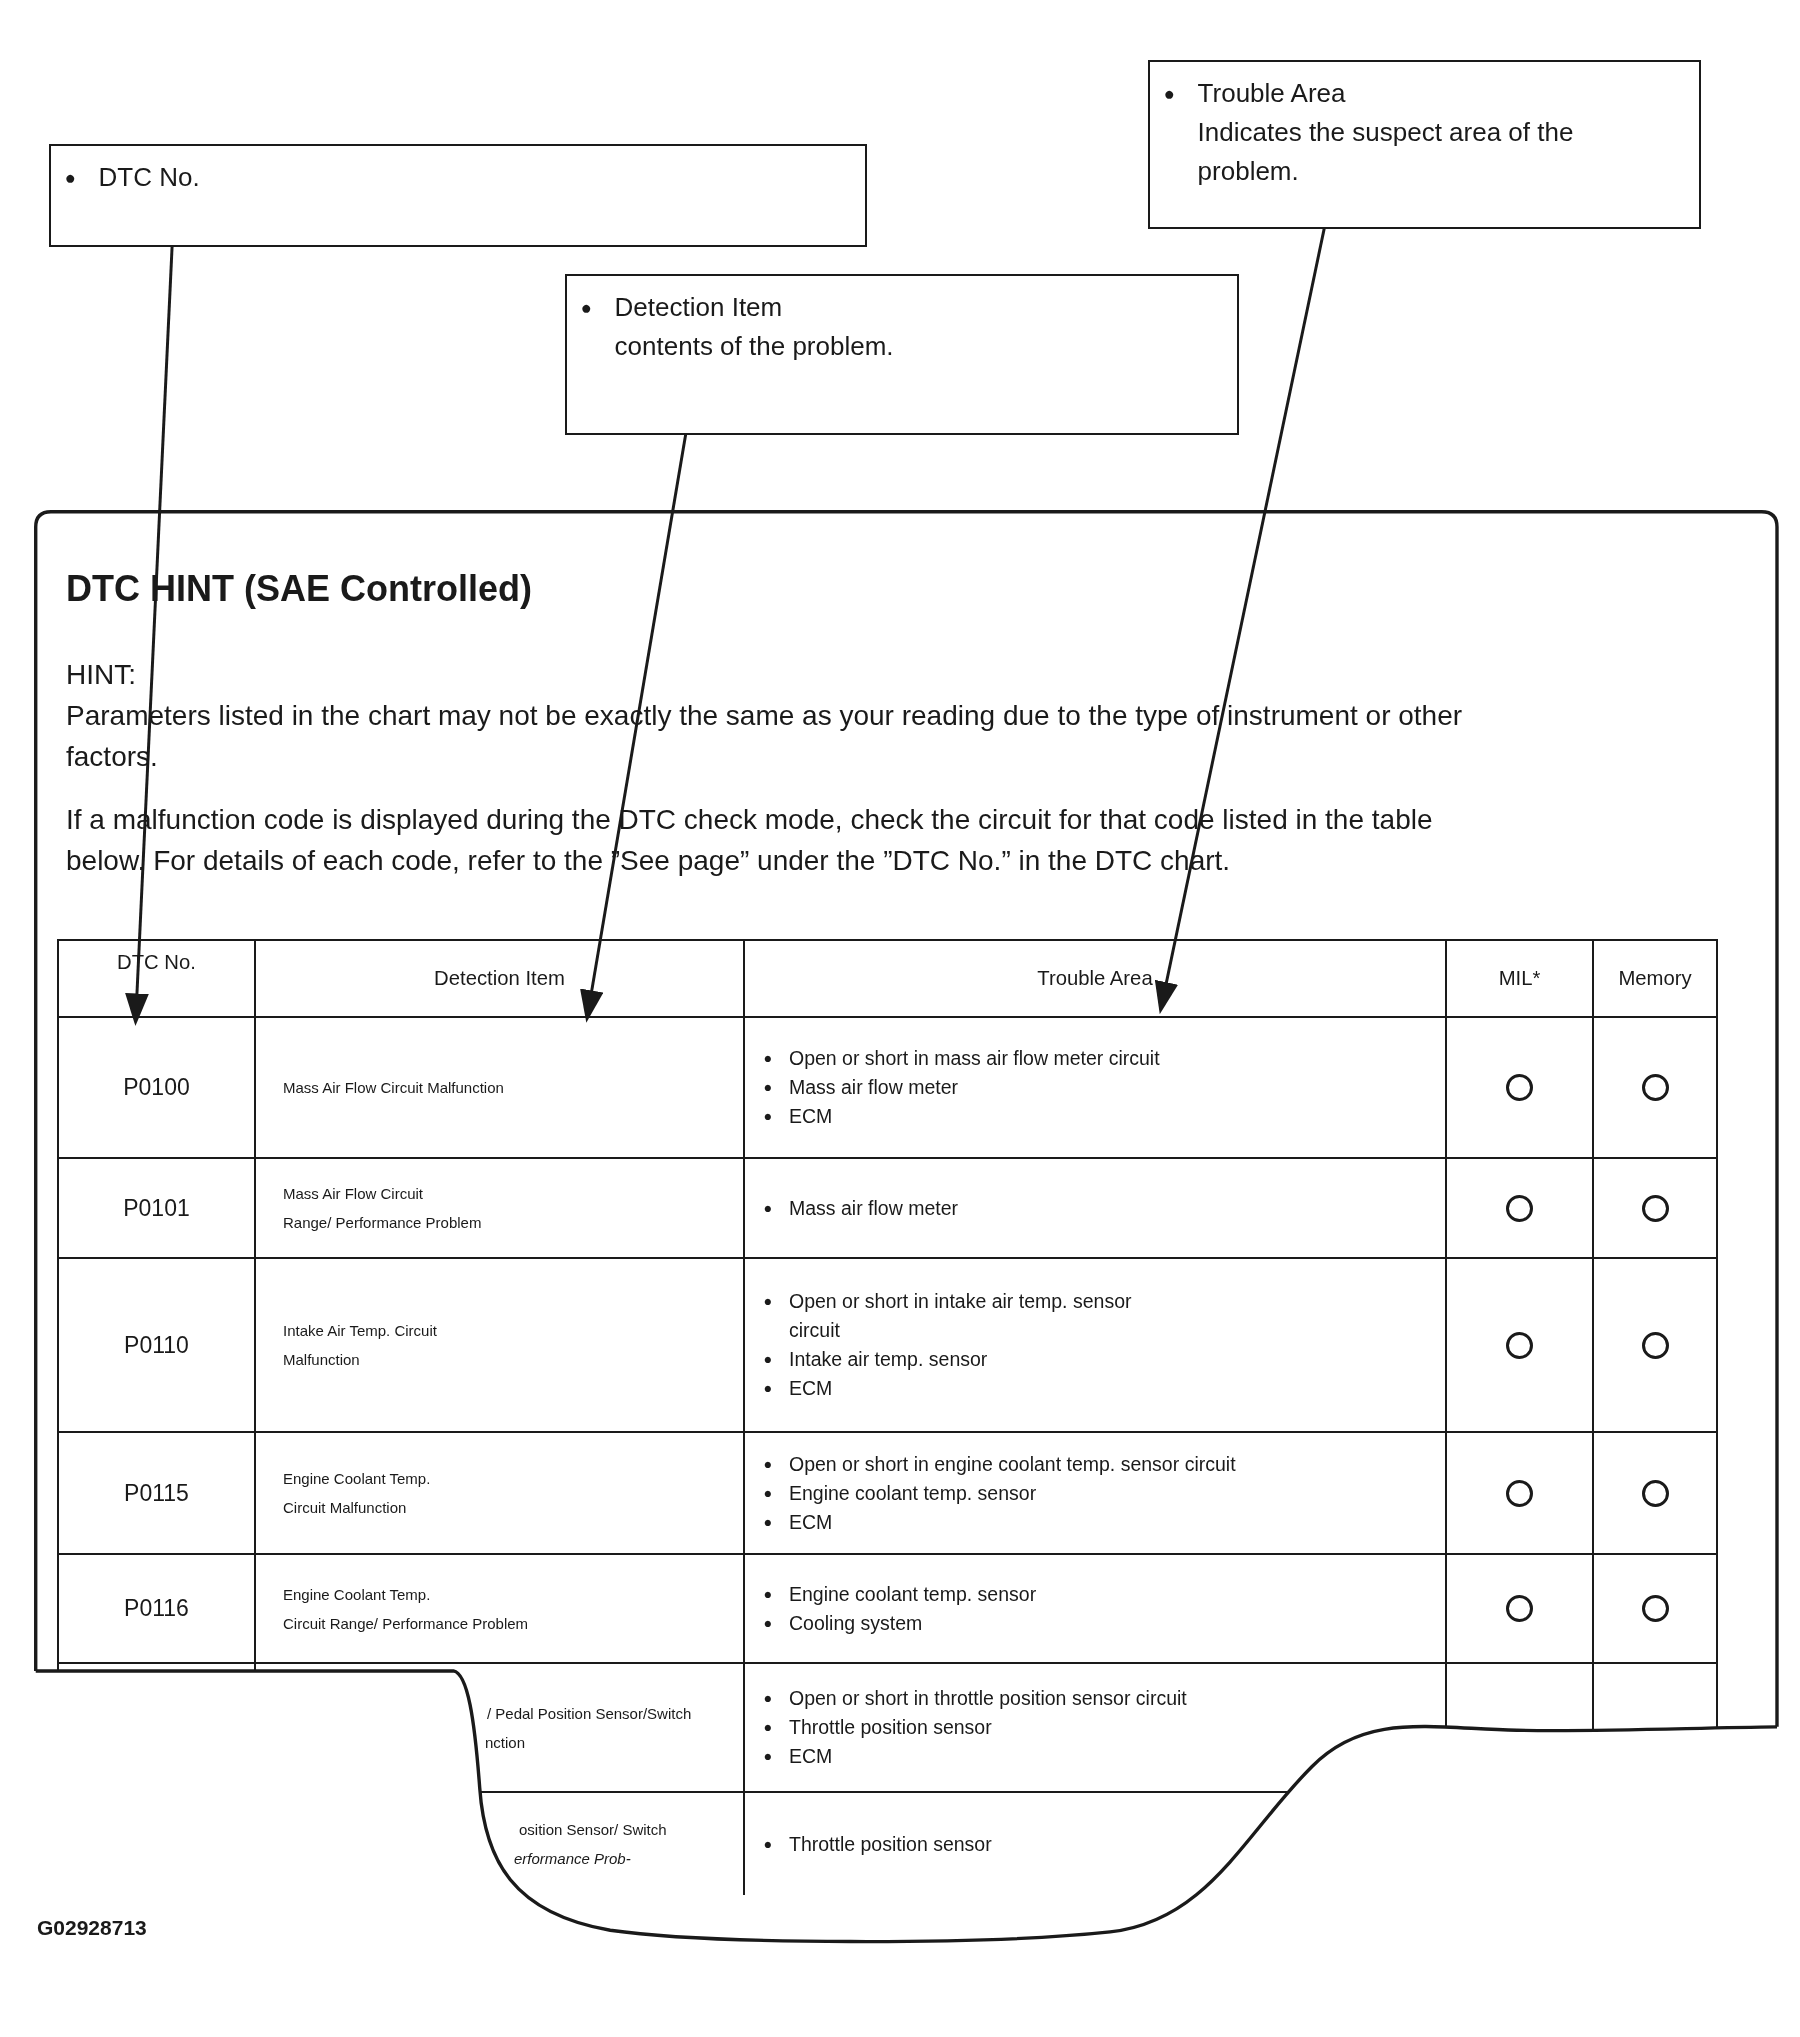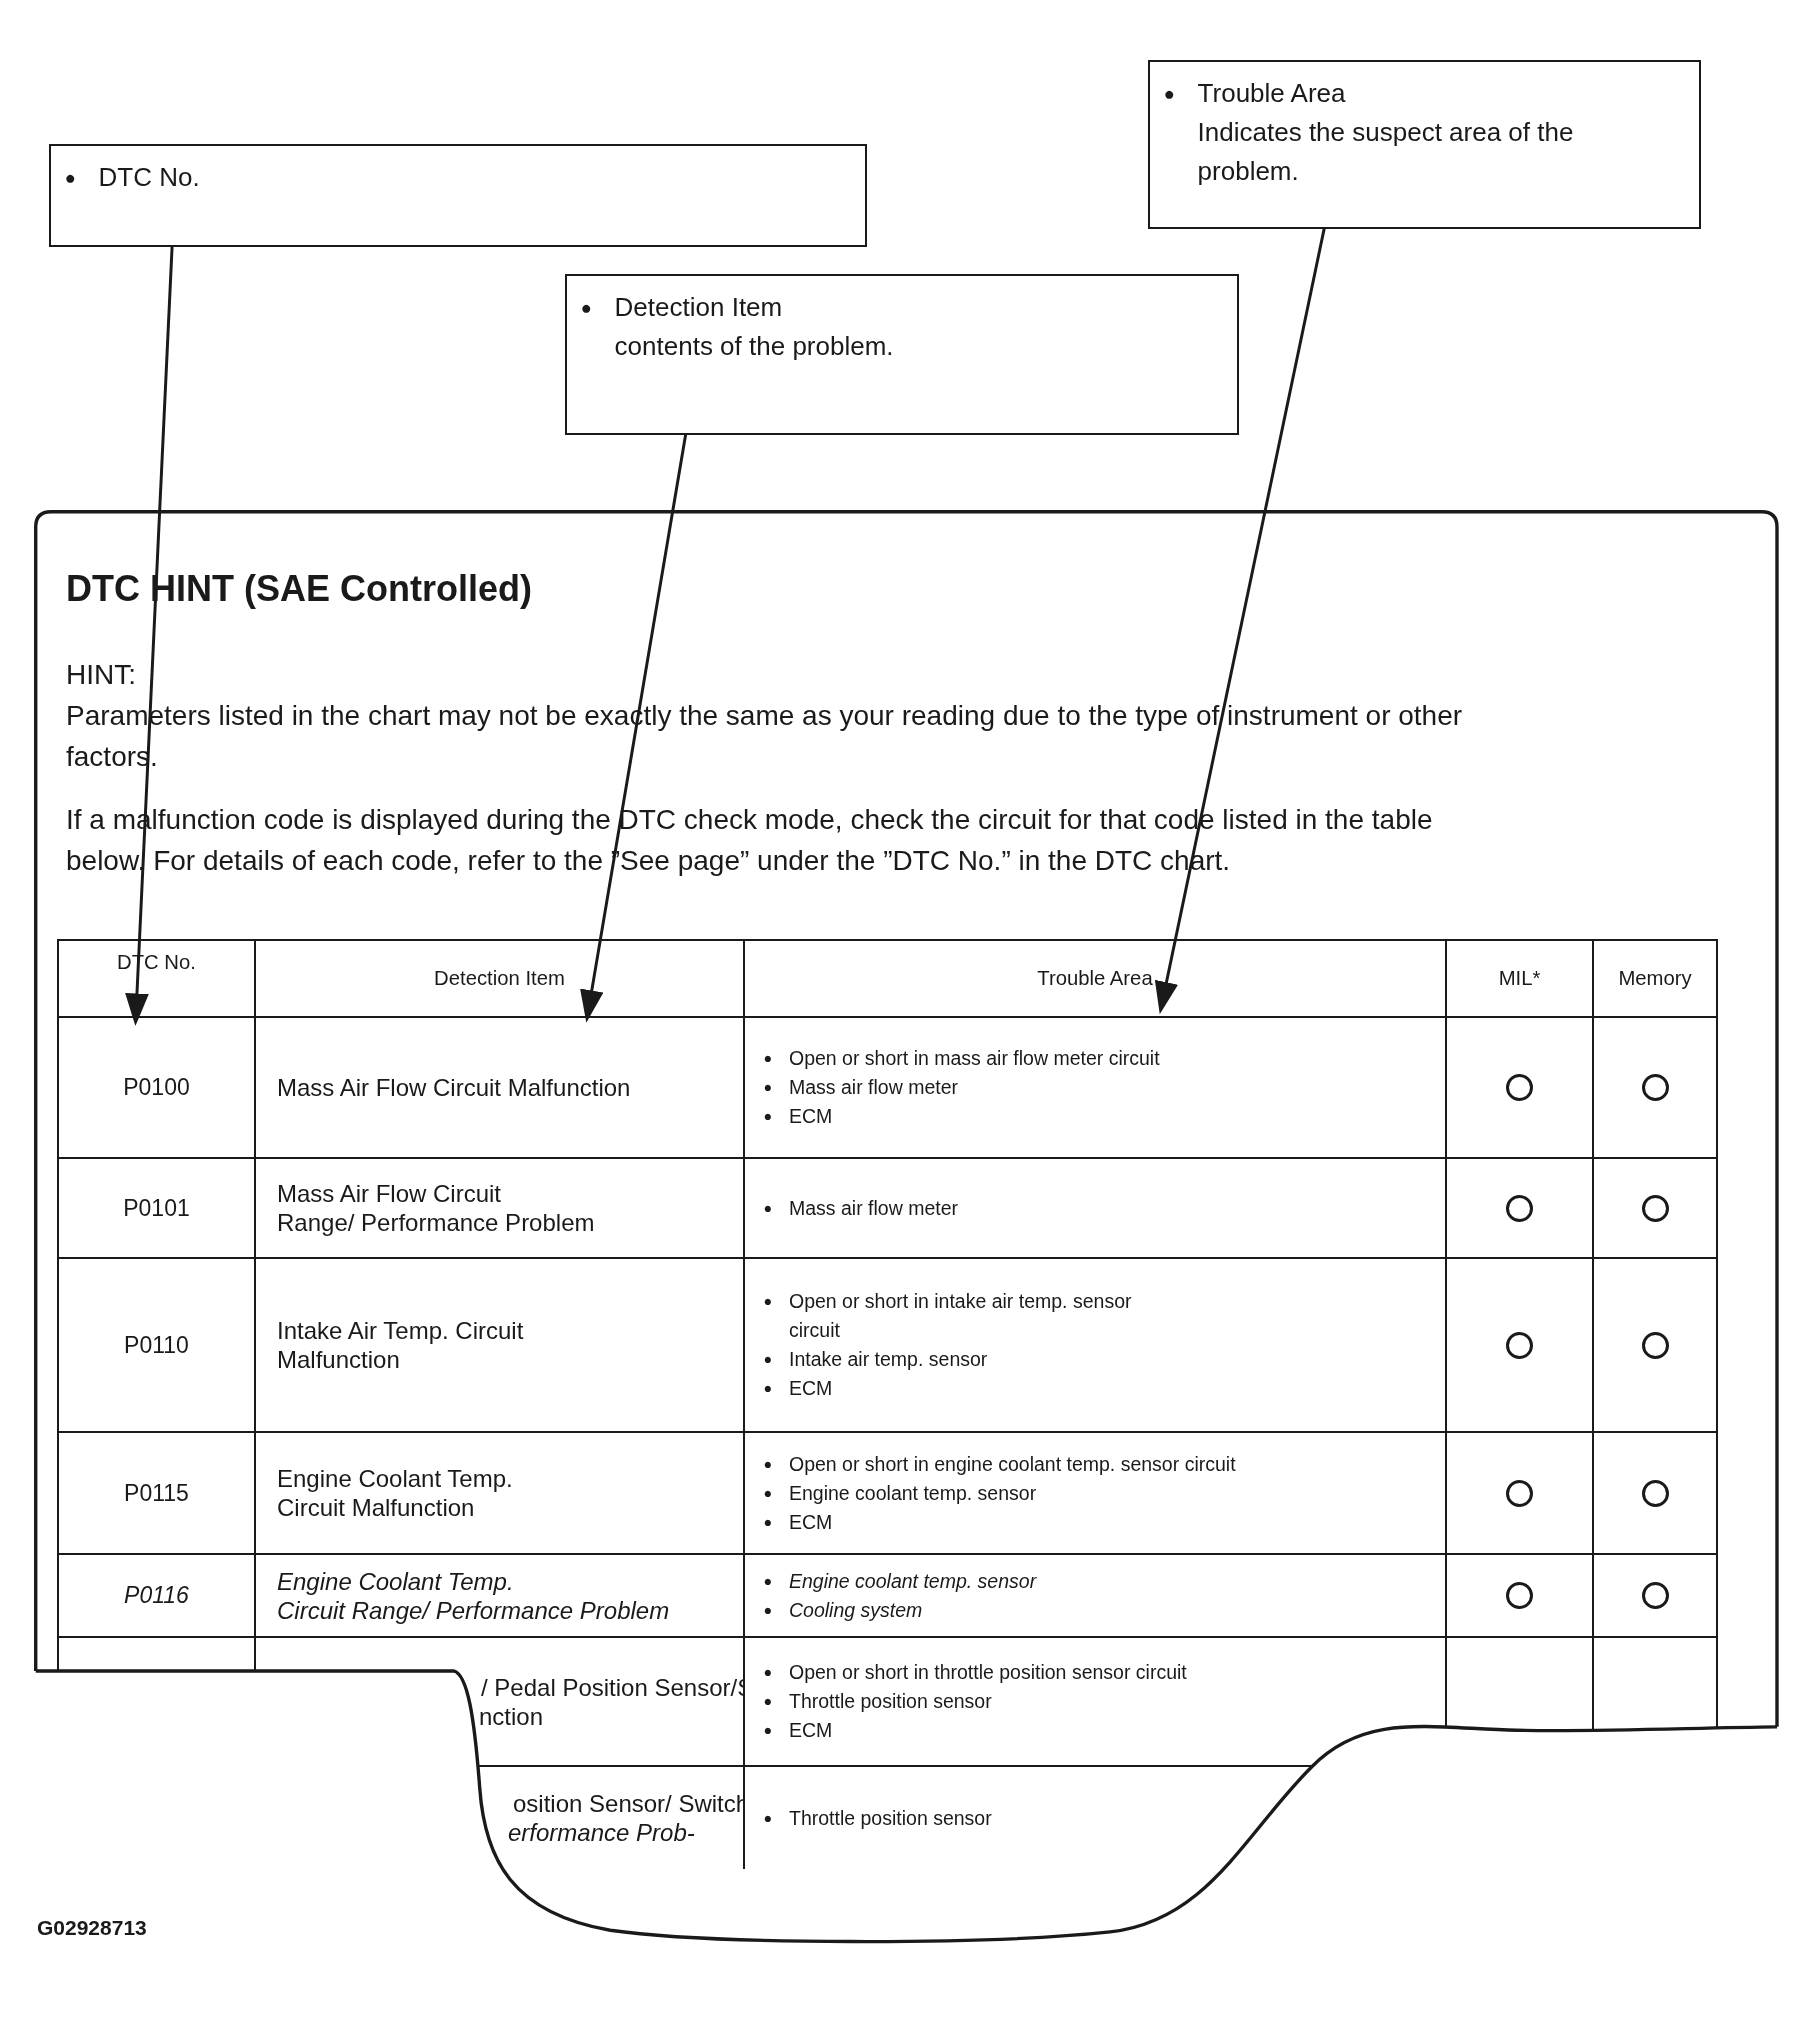--- a/index.html
+++ b/index.html
@@ -22,21 +22,21 @@
   
   .dtc-table { position:absolute; left:57px; top:939px; width:1659px; z-index:10;
                border-collapse:collapse; table-layout:fixed; }
   .dtc-table th, .dtc-table td { border:2.5px solid #1a1a1a; padding:0; vertical-align:middle; }
   .dtc-table thead tr { height:77px; }
   .dtc-table th { font-weight:normal; font-size:20.3px; text-align:center; }
   .dtc-table th.th-dtc { vertical-align:top; padding-top:10.2px; }
   .dtc-table tbody tr:last-child td { border-bottom:none; }
   td.dtc-cell { text-align:center; font-size:23px; }
   td.det-cell { overflow:hidden; }
-  .det-line { padding-left:21px; font-size:24px; line-height:29px; white-space:nowrap; }
+  .det-line { padding-left:27px; font-size:15px; line-height:29px; white-space:nowrap; }
   .tline { display:flex; padding-left:18.6px; font-size:19.5px; line-height:29px; white-space:nowrap; }
   .tline .tblt { flex:0 0 25.4px; font-size:14.4px; line-height:29px; }
   .tline.cont .tblt { visibility:hidden; }
   td.mark-cell { text-align:center; }
   .circle { display:inline-block; width:27px; height:27px; border:3.4px solid #1a1a1a;
             border-radius:50%; vertical-align:middle; background:#fff; }
 
   
   #torn-svg  { position:absolute; left:0; top:0; z-index:20; pointer-events:none; }
   #lines-svg { position:absolute; left:0; top:0; z-index:30; pointer-events:none; }
@@ -158,21 +158,21 @@
               <span>Engine coolant temp. sensor</span>
             </div>
             <div class="tline">
               <span class="tblt">●</span>
               <span>ECM</span>
             </div>
           </td>
           <td class="mark-cell"><span class="circle"></span></td>
           <td class="mark-cell"><span class="circle"></span></td>
         </tr>
-        <tr style="height: 83px; font-style: italic;">
+        <tr style="height: 109px;">
           <td class="dtc-cell">P0116</td>
           <td class="det-cell">
             <div class="det-line">Engine Coolant Temp.</div>
             <div class="det-line">Circuit Range/ Performance Problem</div>
           </td>
           <td class="trb-cell">
             <div class="tline">
               <span class="tblt">●</span>
               <span>Engine coolant temp. sensor</span>
             </div>

